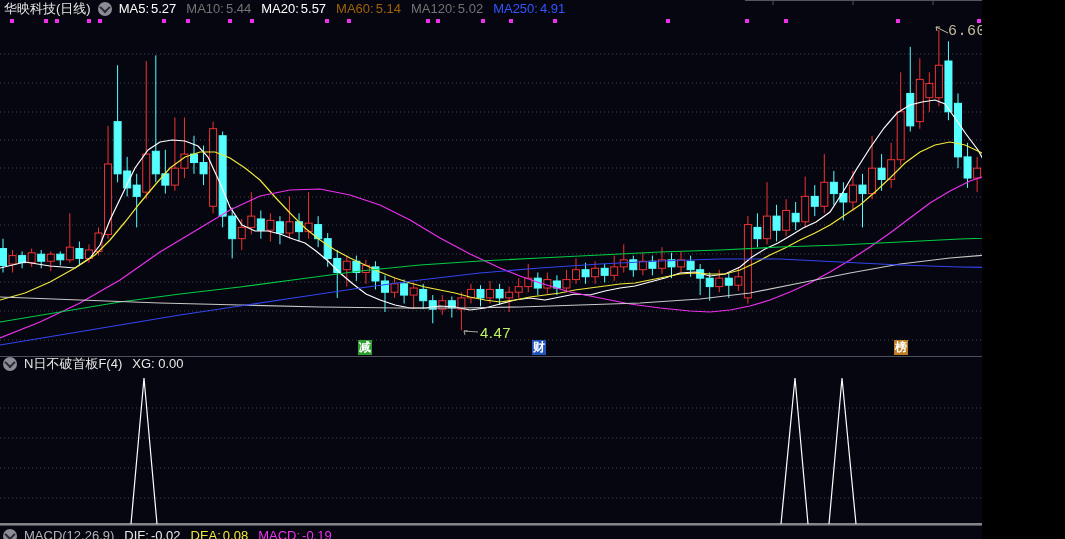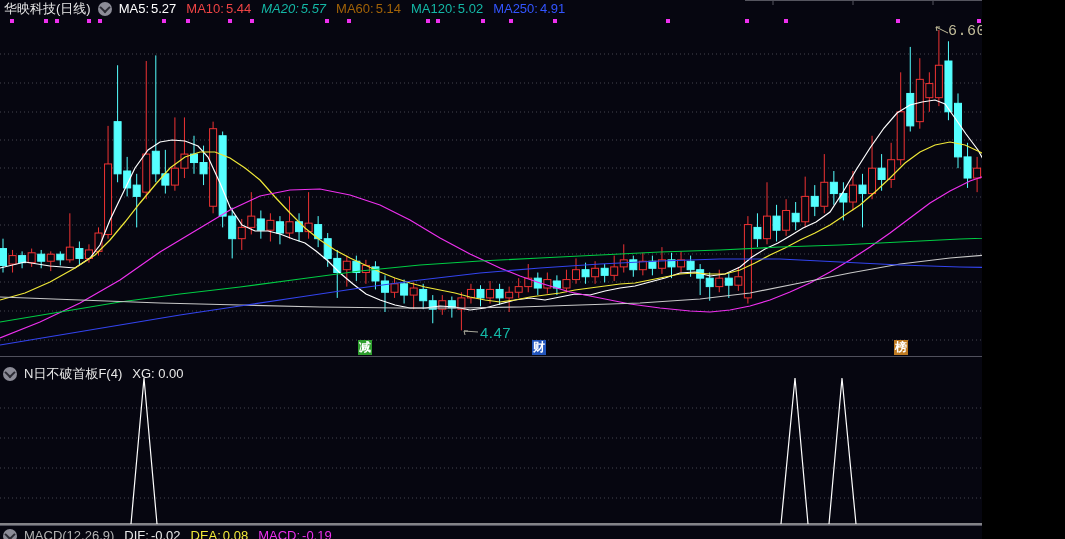--- a/index.html
+++ b/index.html
@@ -22,21 +22,21 @@
   .circle-ico:after{
     content:"";width:6px;height:6px;border-right:2px solid #2a2a33;border-bottom:2px solid #2a2a33;
     transform:rotate(45deg) translate(-1px,-1px);
   }
   .badge{
     position:absolute;width:14px;height:15px;font-size:12px;line-height:15px;
     color:#fff;text-align:center;font-weight:bold;
   }
   .anno{position:absolute;font-size:15px;letter-spacing:0.5px;}
   #macd-row{top:527px;left:0;}
-  #panel2-row{top:365px;left:0;}
+  #panel2-row{top:355px;left:0;}
   #header-row{top:0;left:4px;}
   .val{margin-right:0;}
 </style>
 </head>
 <body>
 <div id="app">
 
   <svg id="chart-svg" width="1065" height="539">
       <line x1="0" y1="54" x2="1065" y2="54" stroke="#45454f" stroke-width="1" stroke-dasharray="1,3"></line>
       <line x1="0" y1="83" x2="1065" y2="83" stroke="#45454f" stroke-width="1" stroke-dasharray="1,3"></line>
@@ -334,38 +334,38 @@
         <polyline points="131,524 144,378 157,524" fill="none" stroke="#ffffff" stroke-width="1.2"></polyline>
         <polyline points="781,524 795,378 808,524" fill="none" stroke="#ffffff" stroke-width="1.2"></polyline>
         <polyline points="829,524 842,378 856,524" fill="none" stroke="#ffffff" stroke-width="1.2"></polyline>
       </g>
     </svg>
 
   <div class="hrow" id="header-row">
     <span class="title">华映科技(日线)</span>
     <span class="circle-ico"></span>
     <span style="color: rgb(255, 255, 255);"><span class="lbl">MA5:</span><span class="val">5.27</span><span class="gap"></span></span>
-    <span style="color: #ef4444;"><span class="lbl">MA10:</span><span class="val">5.44</span><span class="gap"></span></span>
-    <span style="color: #14b8a6; font-style: italic;"><span class="lbl">MA20:</span><span class="val">5.57</span><span class="gap"></span></span>
+    <span style="color: #737373;"><span class="lbl">MA10:</span><span class="val">5.44</span><span class="gap"></span></span>
+    <span style="color: #ffffff;"><span class="lbl">MA20:</span><span class="val">5.57</span><span class="gap"></span></span>
     <span style="color: #a16207;"><span class="lbl">MA60:</span><span class="val">5.14</span><span class="gap"></span></span>
-    <span style="color: #14b8a6;"><span class="lbl">MA120:</span><span class="val">5.02</span><span class="gap"></span></span>
+    <span style="color: #737373;"><span class="lbl">MA120:</span><span class="val">5.02</span><span class="gap"></span></span>
     <span style="color: rgb(51, 85, 255); text-align: center;"><span class="lbl">MA250:</span><span class="val">4.91</span></span>
   </div>
 
   <svg width="24" height="20" style="position:absolute;left:1035px;top:0;">
     <rect x="7" y="4" width="11" height="11" fill="none" stroke="#8a8a94" stroke-width="1" stroke-dasharray="2,2" transform="rotate(45 12.5 9.5)"></rect>
   </svg>
 
   <div class="badge" style="left: 358px; top: 340px; background: rgb(46, 158, 46);"><span>减</span></div>
   <div class="badge" style="left: 532px; top: 340px; background: rgb(34, 85, 187);"><span>财</span></div>
   <div class="badge" style="left: 894px; top: 340px; background: rgb(191, 123, 34);"><span>榜</span></div>
   <div class="badge" style="left: 987px; top: 340px; background: rgb(162, 29, 29);"><span>涨</span></div>
 
   <div class="anno" style="left: 948px; top: 23px; color: rgb(195, 189, 154); font-family: Liberation Mono, monospace;"><span>6.60</span></div>
-  <div class="anno" style="left: 480px; top: 324px; color: #14b8a6;"><span>4.47</span></div>
+  <div class="anno" style="left: 480px; top: 324px; color: #bef264;"><span>4.47</span></div>
 
   <div class="hrow" id="panel2-row">
     <span class="circle-ico" style="margin-left:3px;"></span>
     <span class="title">N日不破首板F(4)</span>
     <span class="gap"></span>
     <span class="title">XG: 0.00</span>
   </div>
 
   <div class="hrow" id="macd-row">
     <span class="circle-ico" style="margin-left:3px;"></span>

